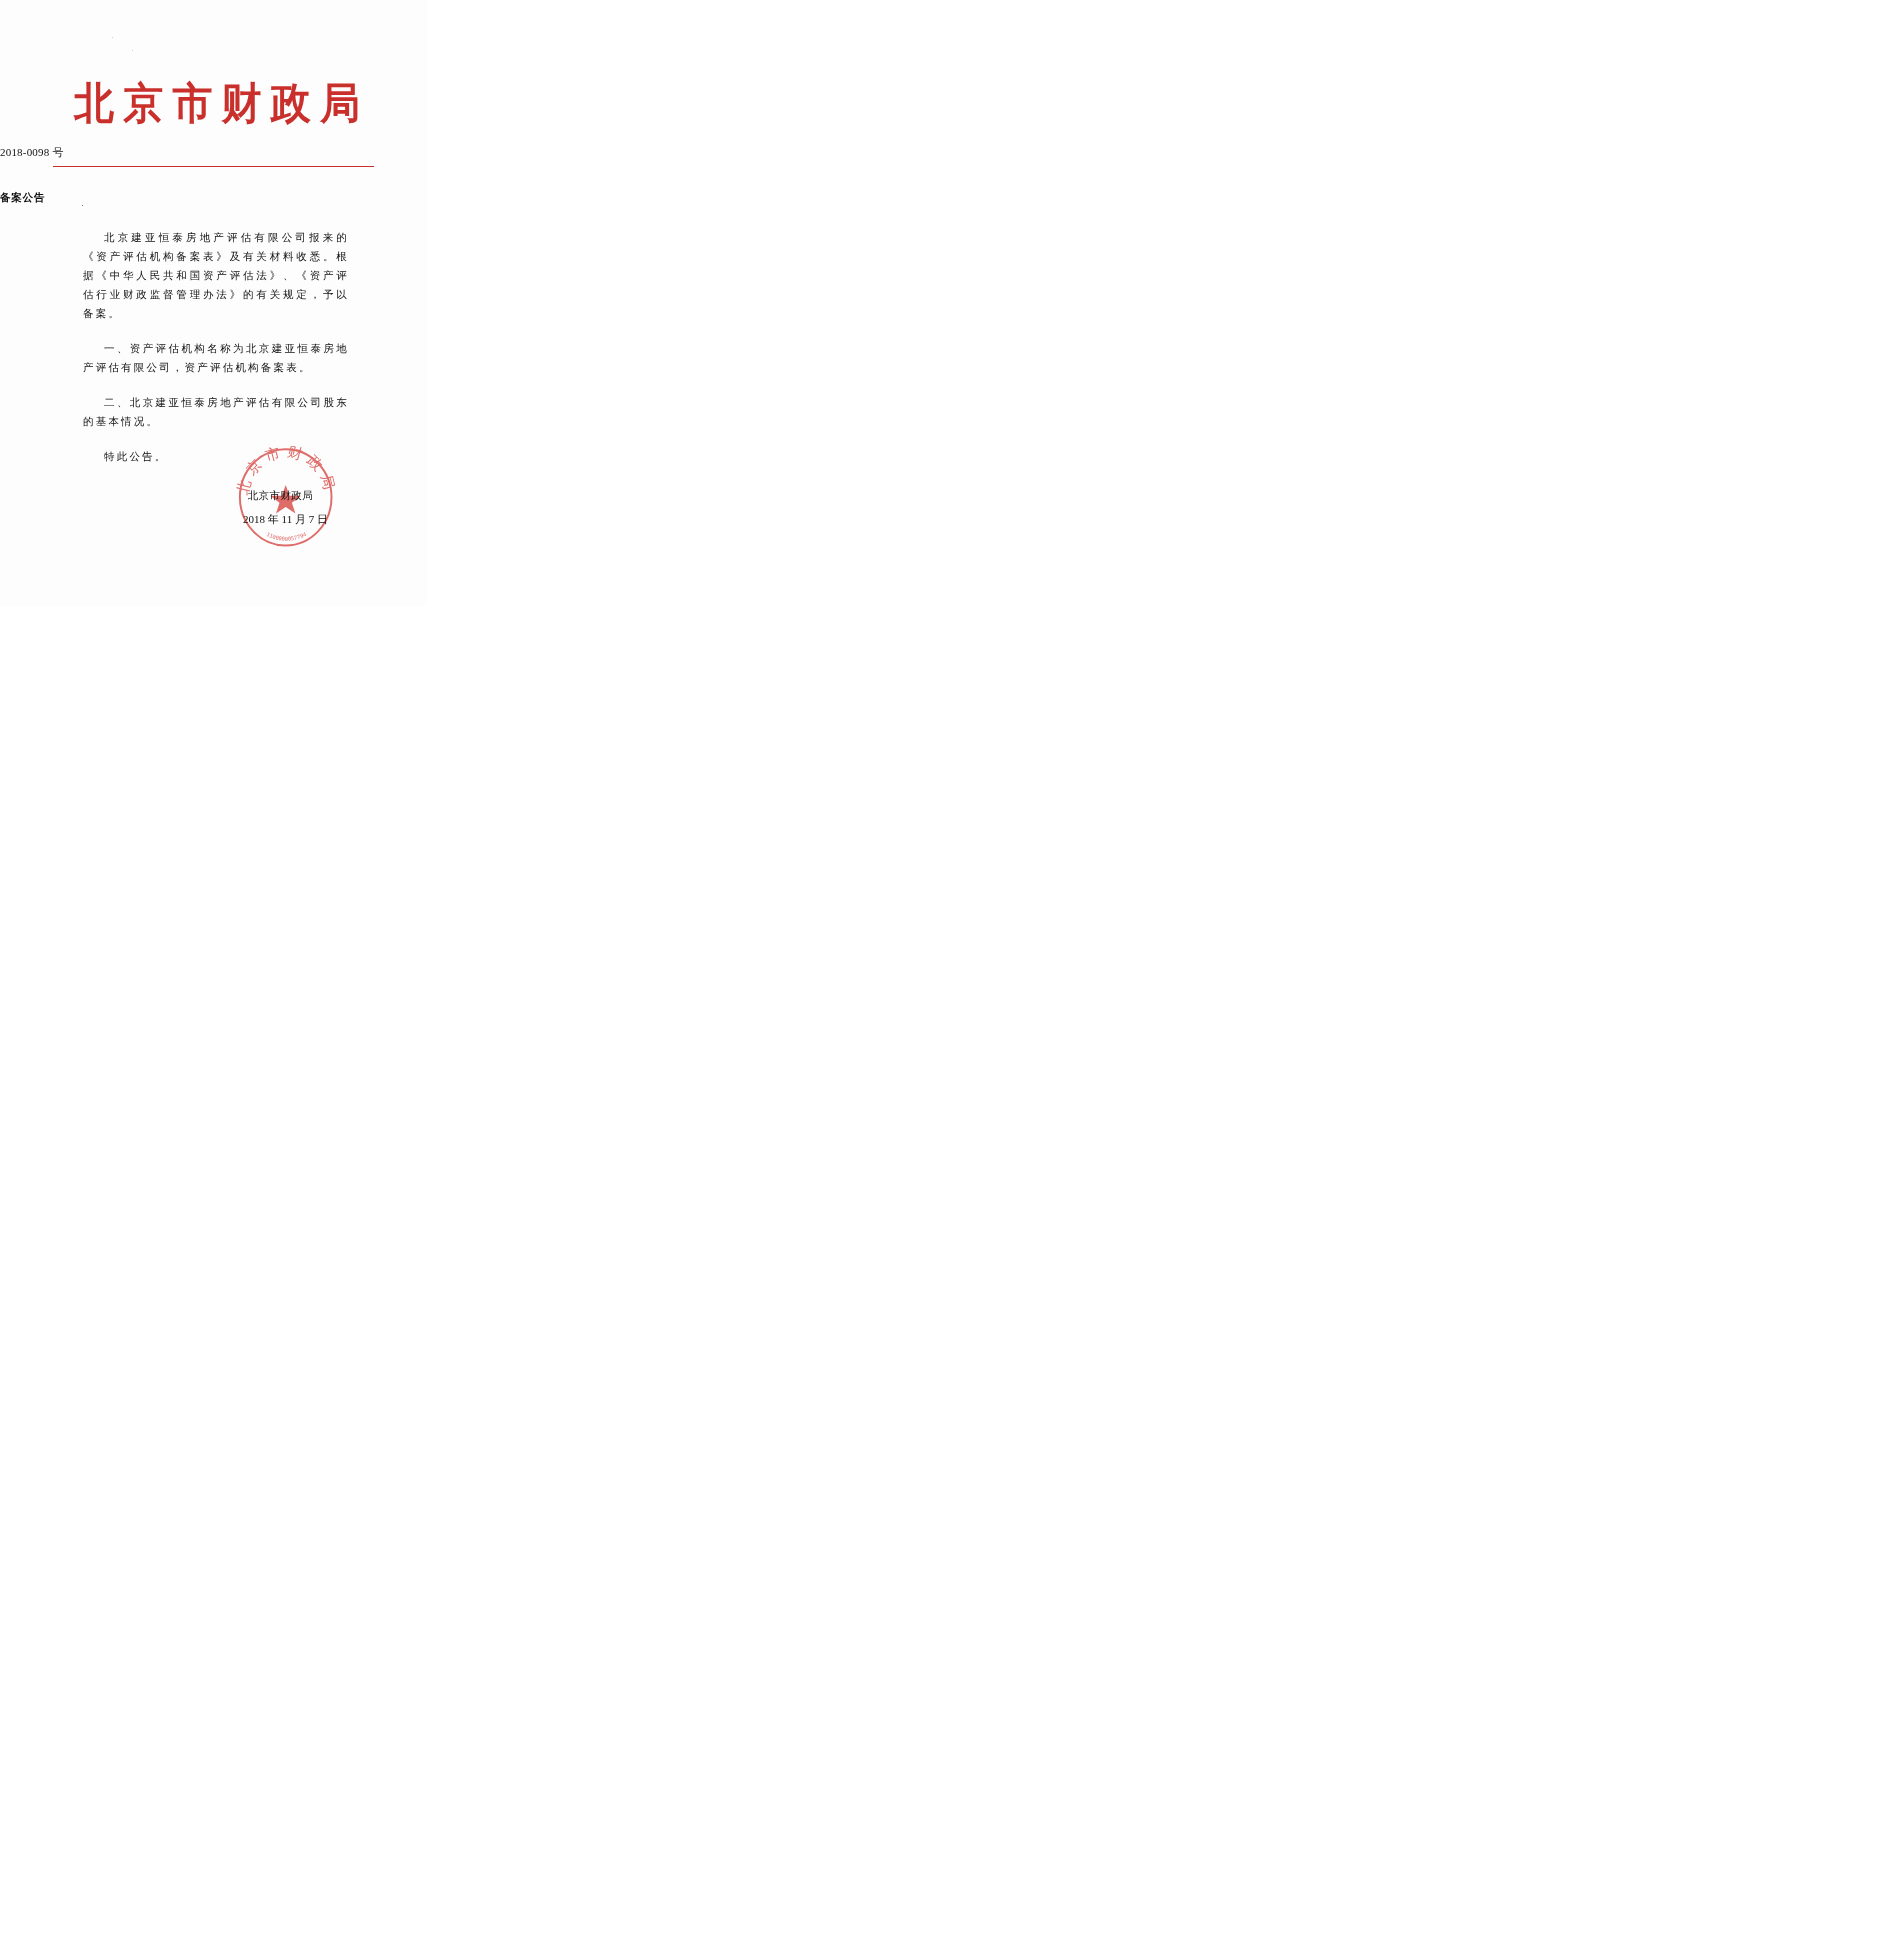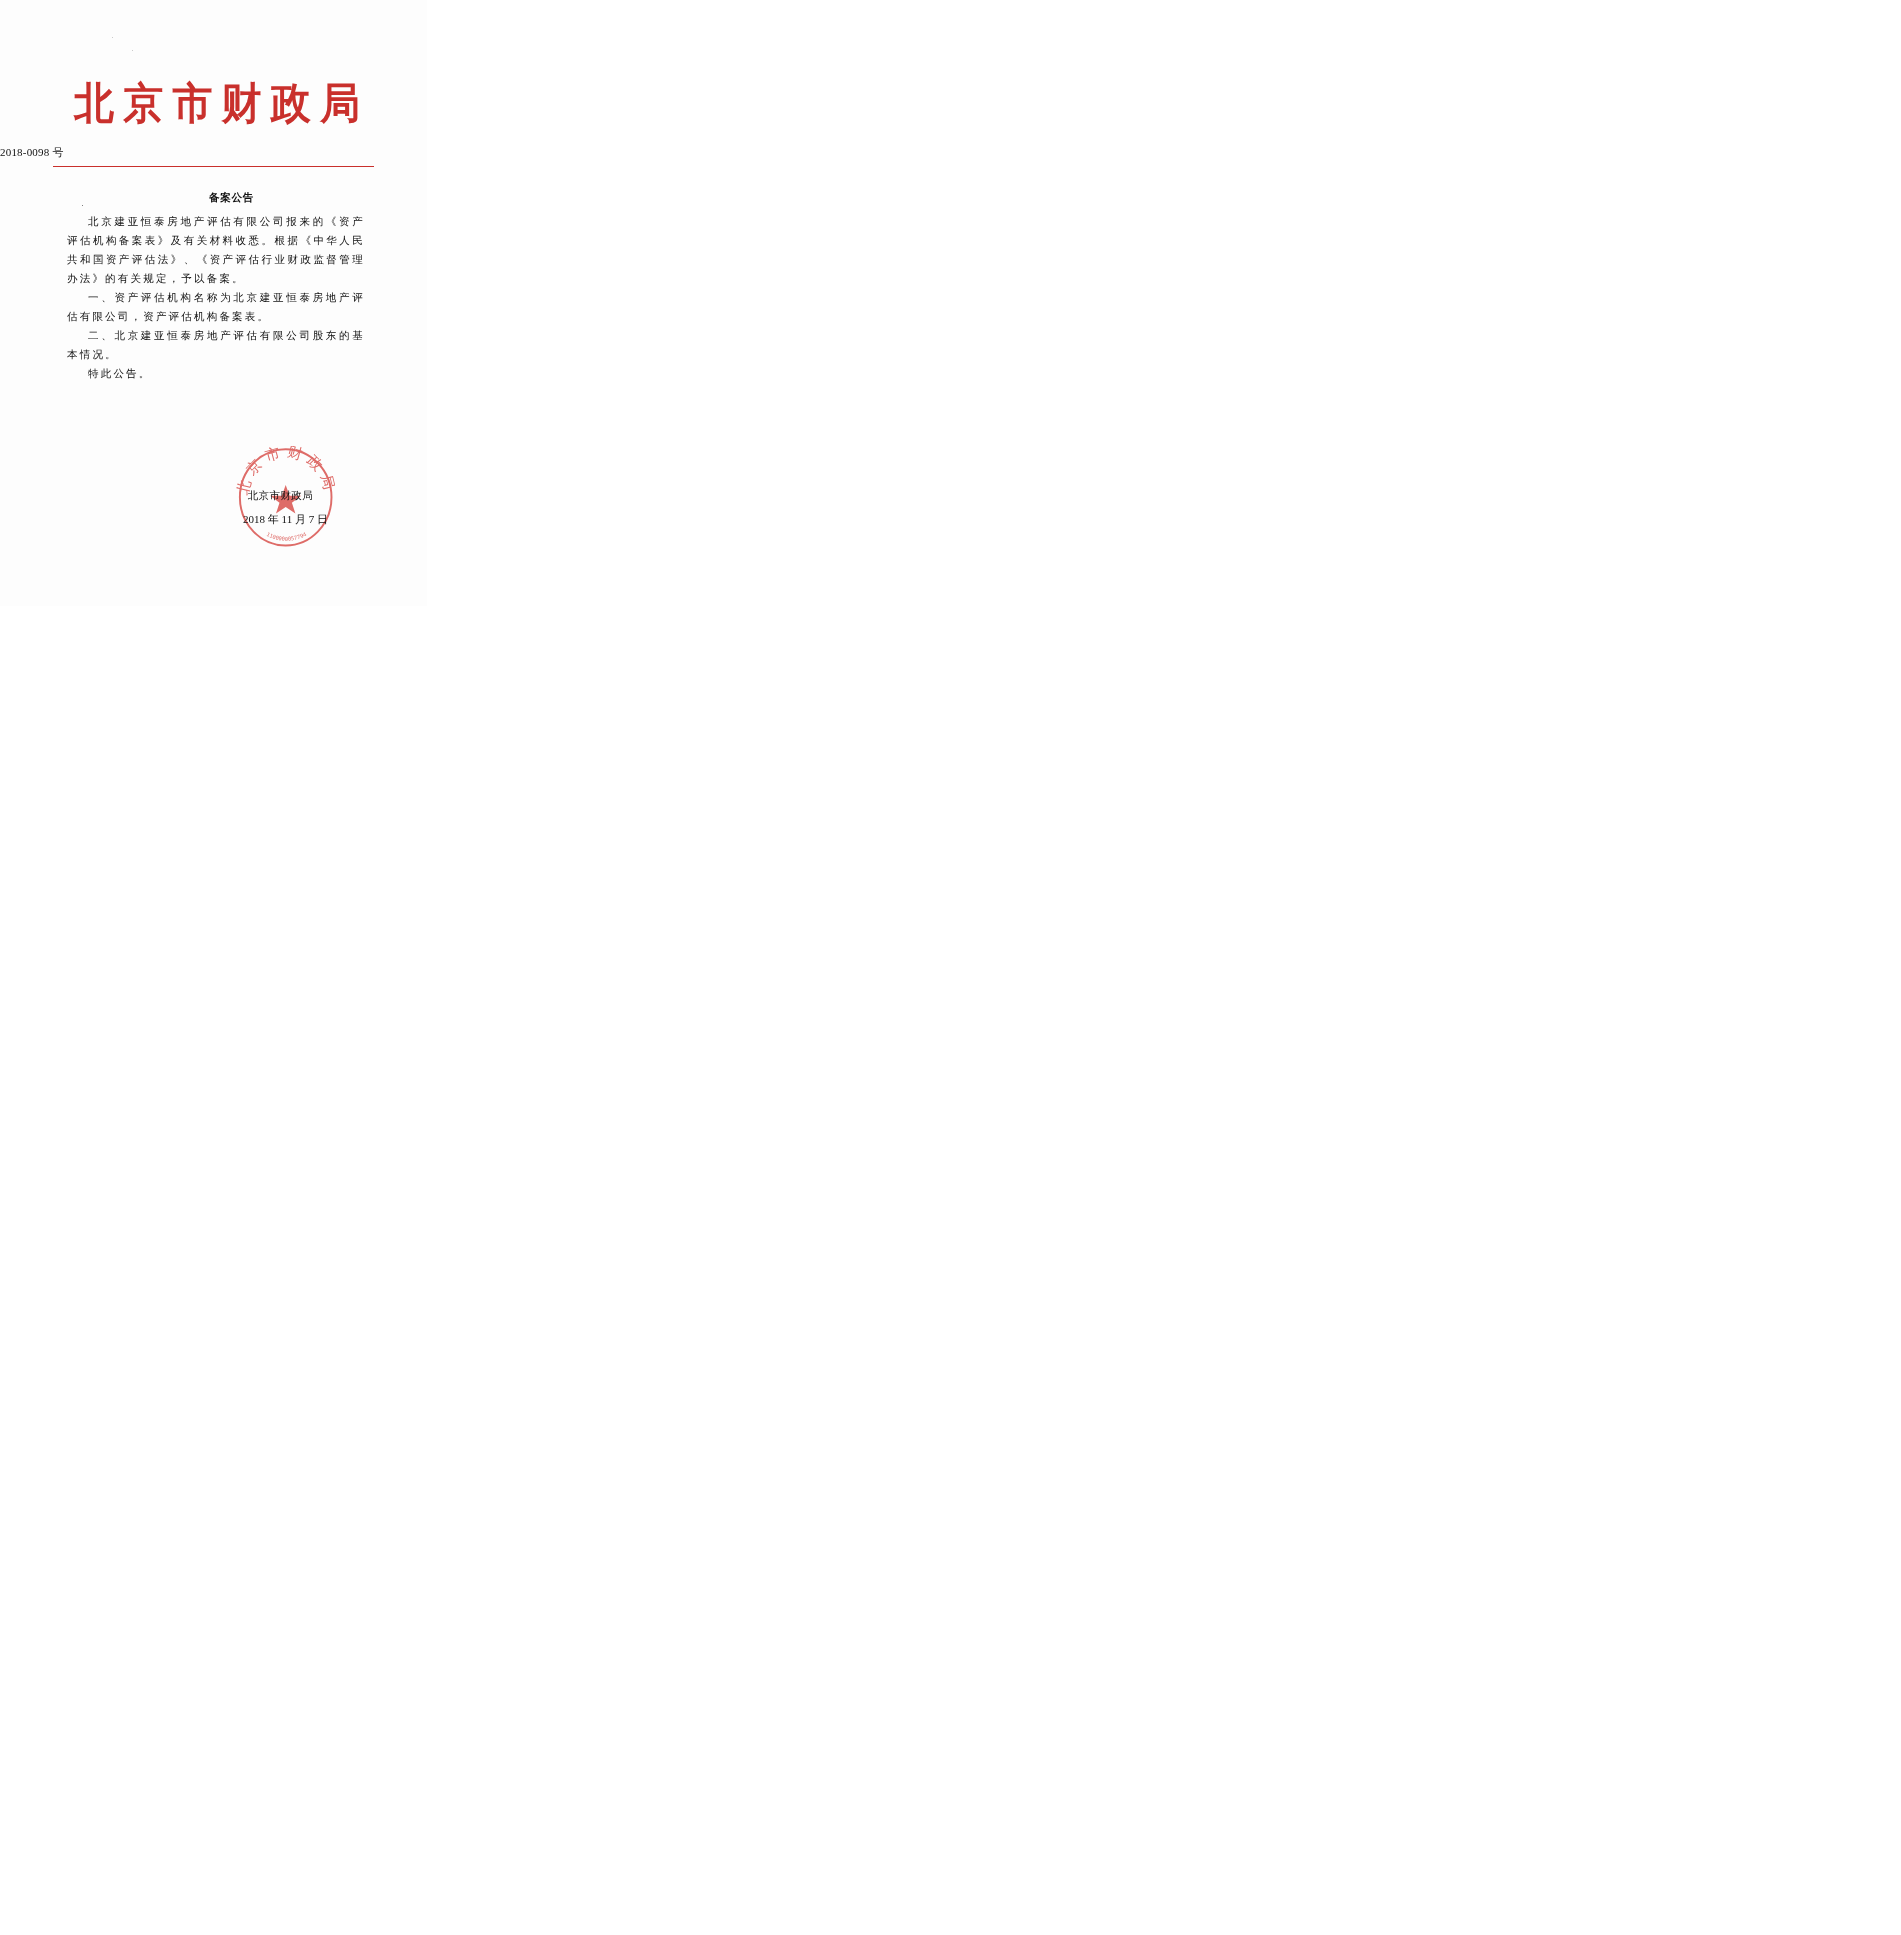--- a/index.html
+++ b/index.html
@@ -43,40 +43,38 @@
       top: 166px;
       left: 53px;
       width: 321px;
       height: 1.2px;
       background: var(--red);
     }
     .notice-heading {
       position: absolute;
       top: 191px;
       left: 0; width: 427px;
-      text-align: center;
       font-family: "DejaVu Sans", "Liberation Sans", sans-serif;
       font-weight: bold;
       font-size: 10.5px;
       letter-spacing: 0.8px;
-      margin-left: 18px;
     }
     .body-text {
       position: absolute;
       top: 212px;
       left: 67px;
       width: 298px;
       font-family: "DejaVu Sans", "Liberation Sans", sans-serif;
       font-size: 10.5px;
       line-height: 19px;
       letter-spacing: 2.2px;
       text-align: justify;
     }
     .body-text p {
-      margin: 0;
+      margin: 16px;
       text-indent: 2em;
     }
     .signature {
       position: absolute;
       left: 240px;
       top: 489px;
       font-family: "DejaVu Sans", "Liberation Sans", sans-serif;
       font-size: 10.5px;
       z-index: 3;
     }

